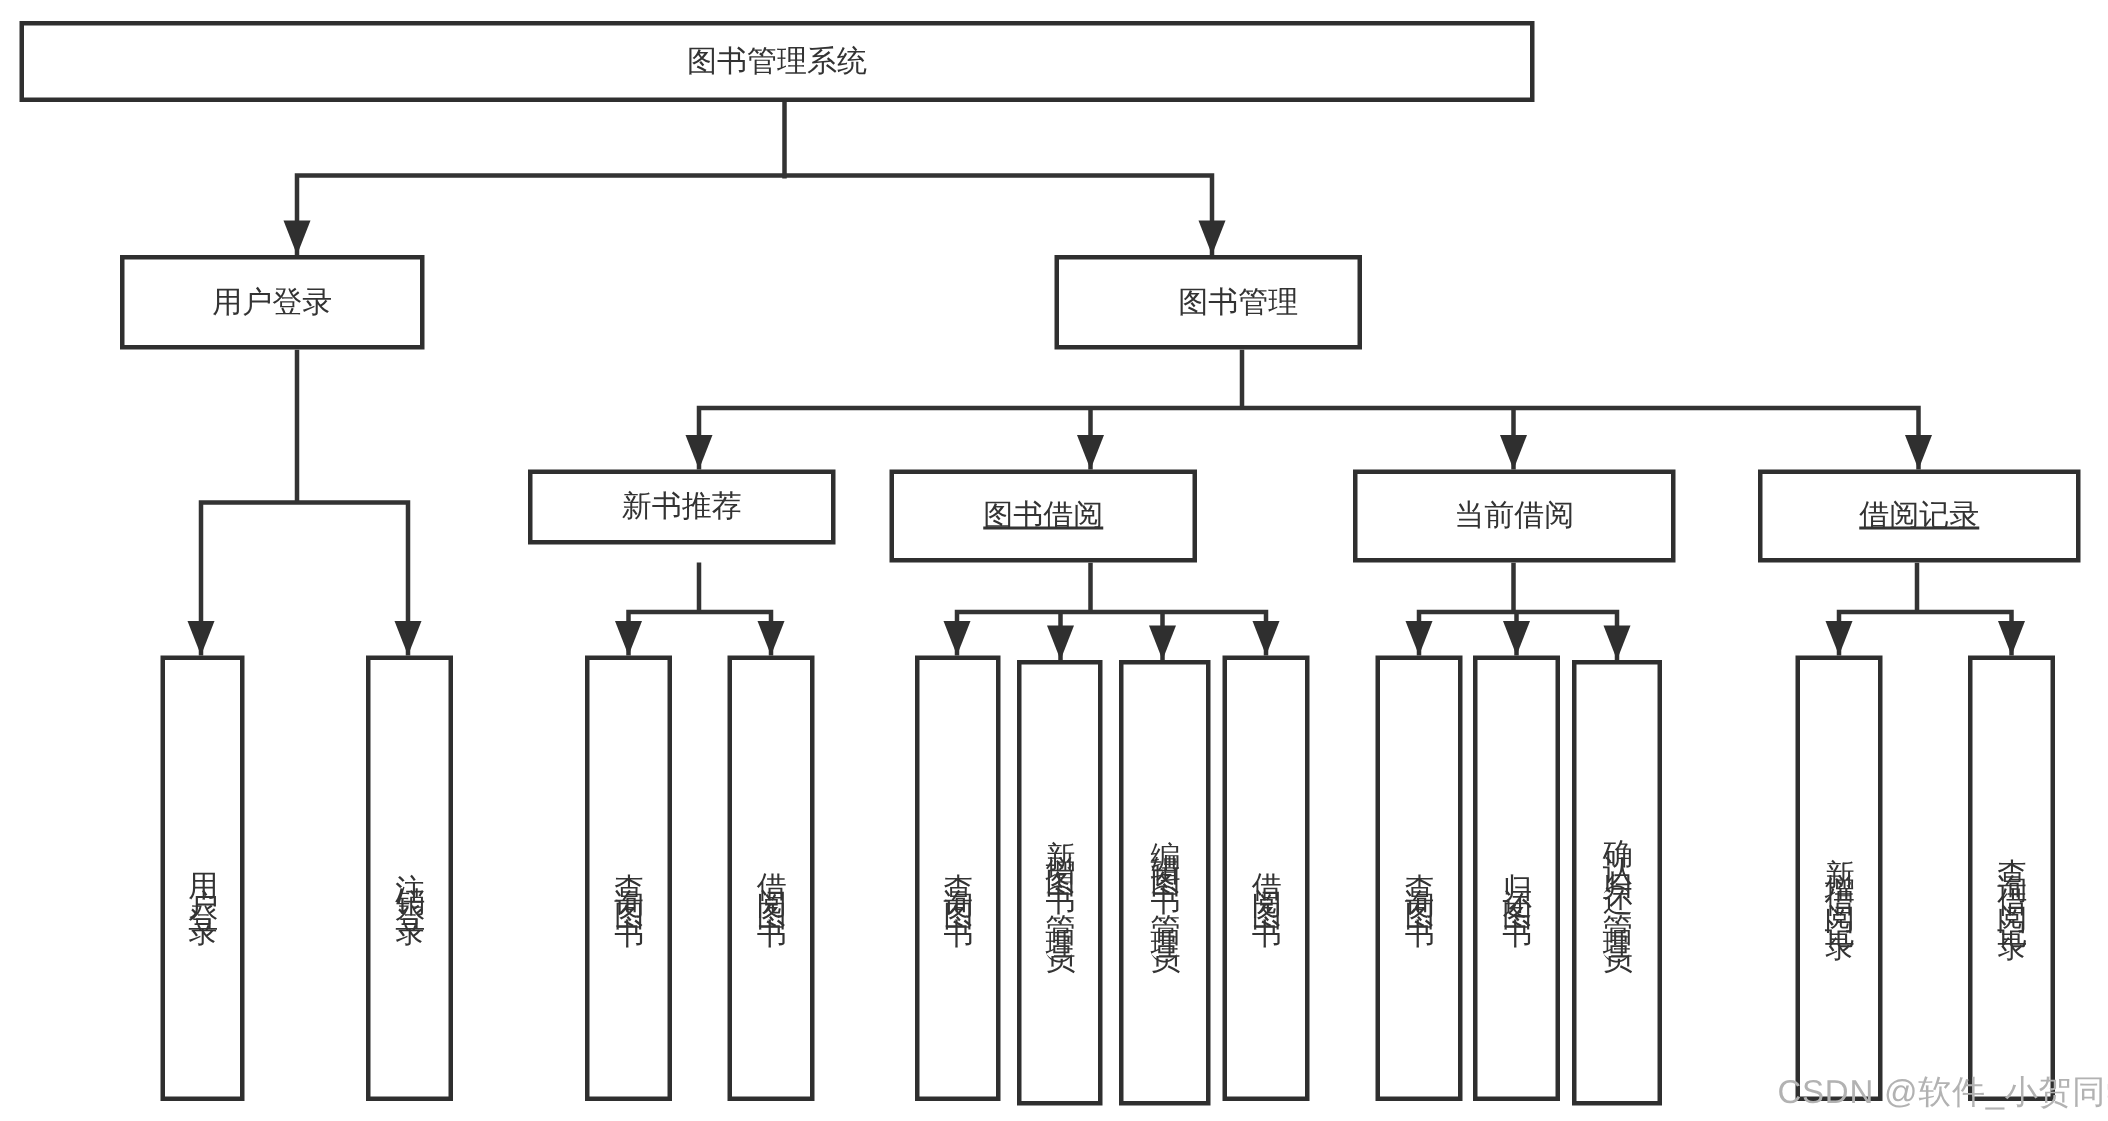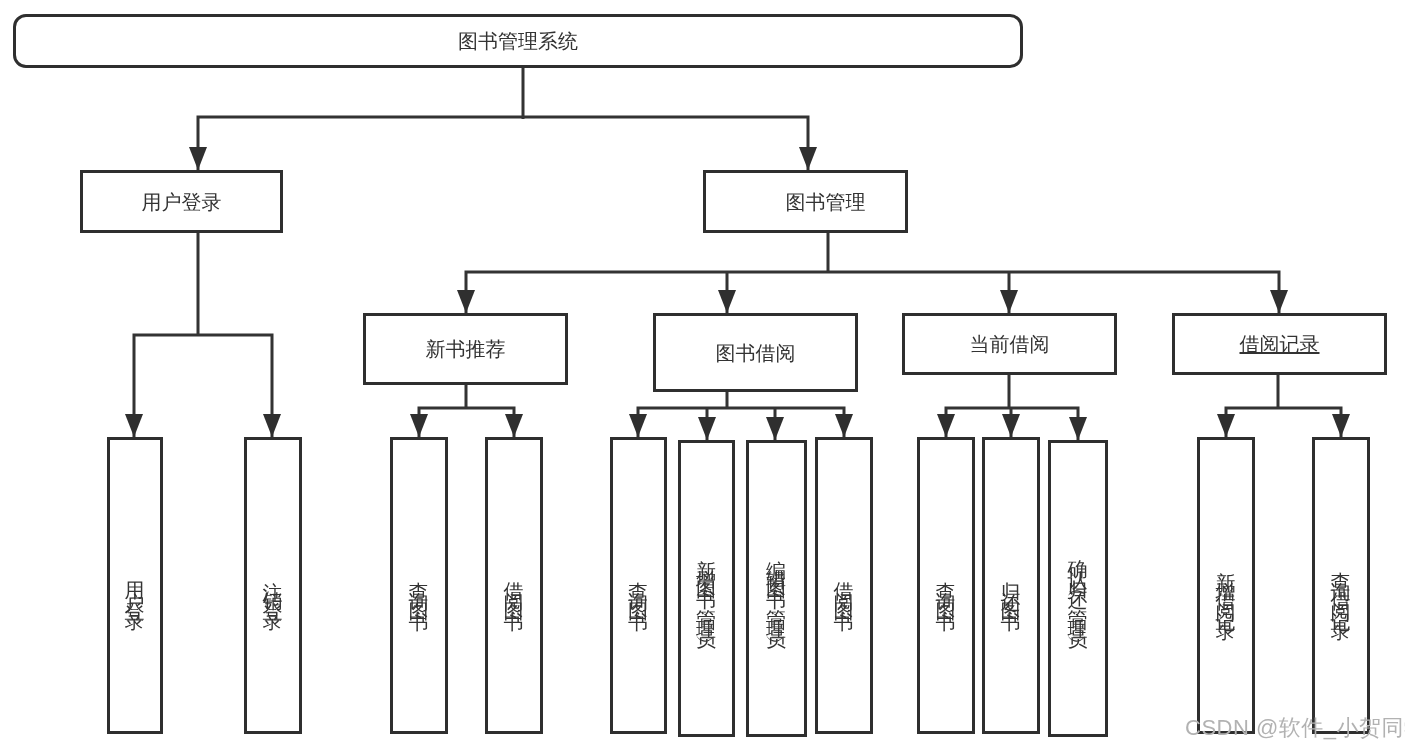--- a/index.html
+++ b/index.html
@@ -90,35 +90,35 @@
         <polygon points="766,417 784,417 775,440"></polygon>
         <polygon points="835,414 853,414 844,437"></polygon>
         <polygon points="937,414 955,414 946,437"></polygon>
         <polygon points="1002,414 1020,414 1011,437"></polygon>
         <polygon points="1069,417 1087,417 1078,440"></polygon>
         <polygon points="1217,414 1235,414 1226,437"></polygon>
         <polygon points="1332,414 1350,414 1341,437"></polygon>
       </g>
   </svg>
 
-  <div class="node" style="left:13px; top:14px; width:1010px; height:54px;border-radius:13px;">
+  <div class="node" style="left:13px; top:14px; width:1010px; height:54px;">
     <span>图书管理系统</span>
   </div>
 
   <div class="node" style="left:80px; top:170px; width:203px; height:63px;">
     <span>用户登录</span>
   </div>
   <div class="node" style="left:703px; top:170px; width:205px; height:63px;padding-left:40px;">
     <span>图书管理</span>
   </div>
 
-  <div class="node" style="left:363px; top:313px; width:205px; height:72px;">
+  <div class="node" style="left:352px; top:313px; width:205px; height:50px;">
     <span>新书推荐</span>
   </div>
-  <div class="node" style="left:653px; top:313px; width:205px; height:79px;">
+  <div class="node" style="left:593px; top:313px; width:205px; height:62px;text-decoration:underline;">
     <span>图书借阅</span>
   </div>
   <div class="node" style="left:902px; top:313px; width:215px; height:62px;align-items:center;">
     <span>当前借阅</span>
   </div>
   <div class="node" style="left:1172px; top:313px; width:215px; height:62px;text-decoration:underline;">
     <span>借阅记录</span>
   </div>
 
   <div class="node vnode" style="left:107px; top:437px; width:56px; height:297px;">

